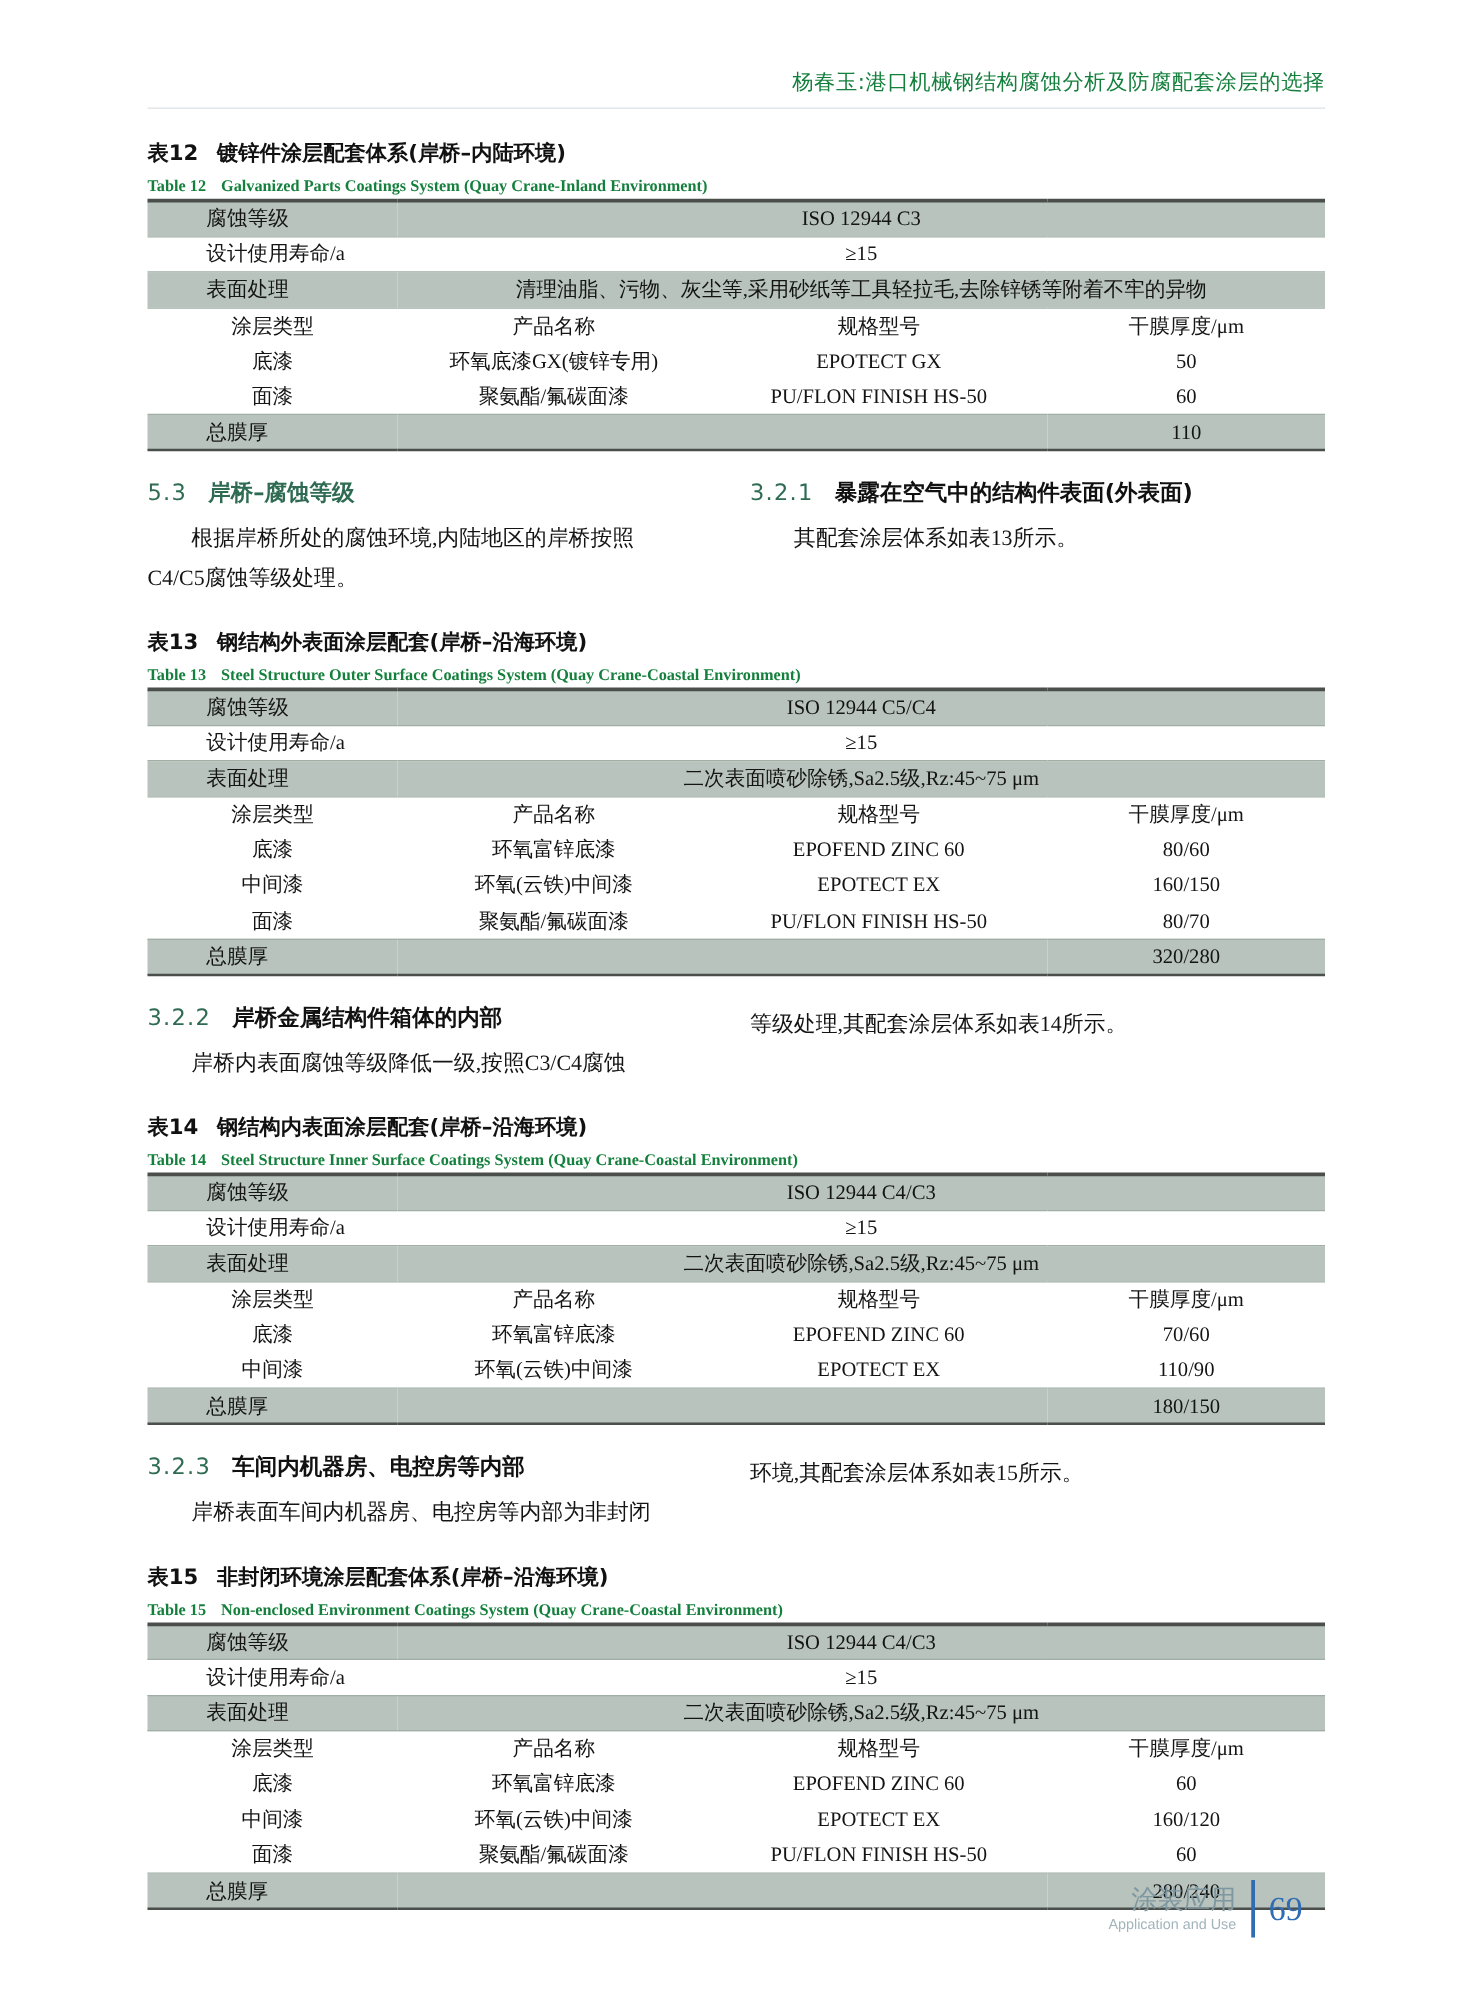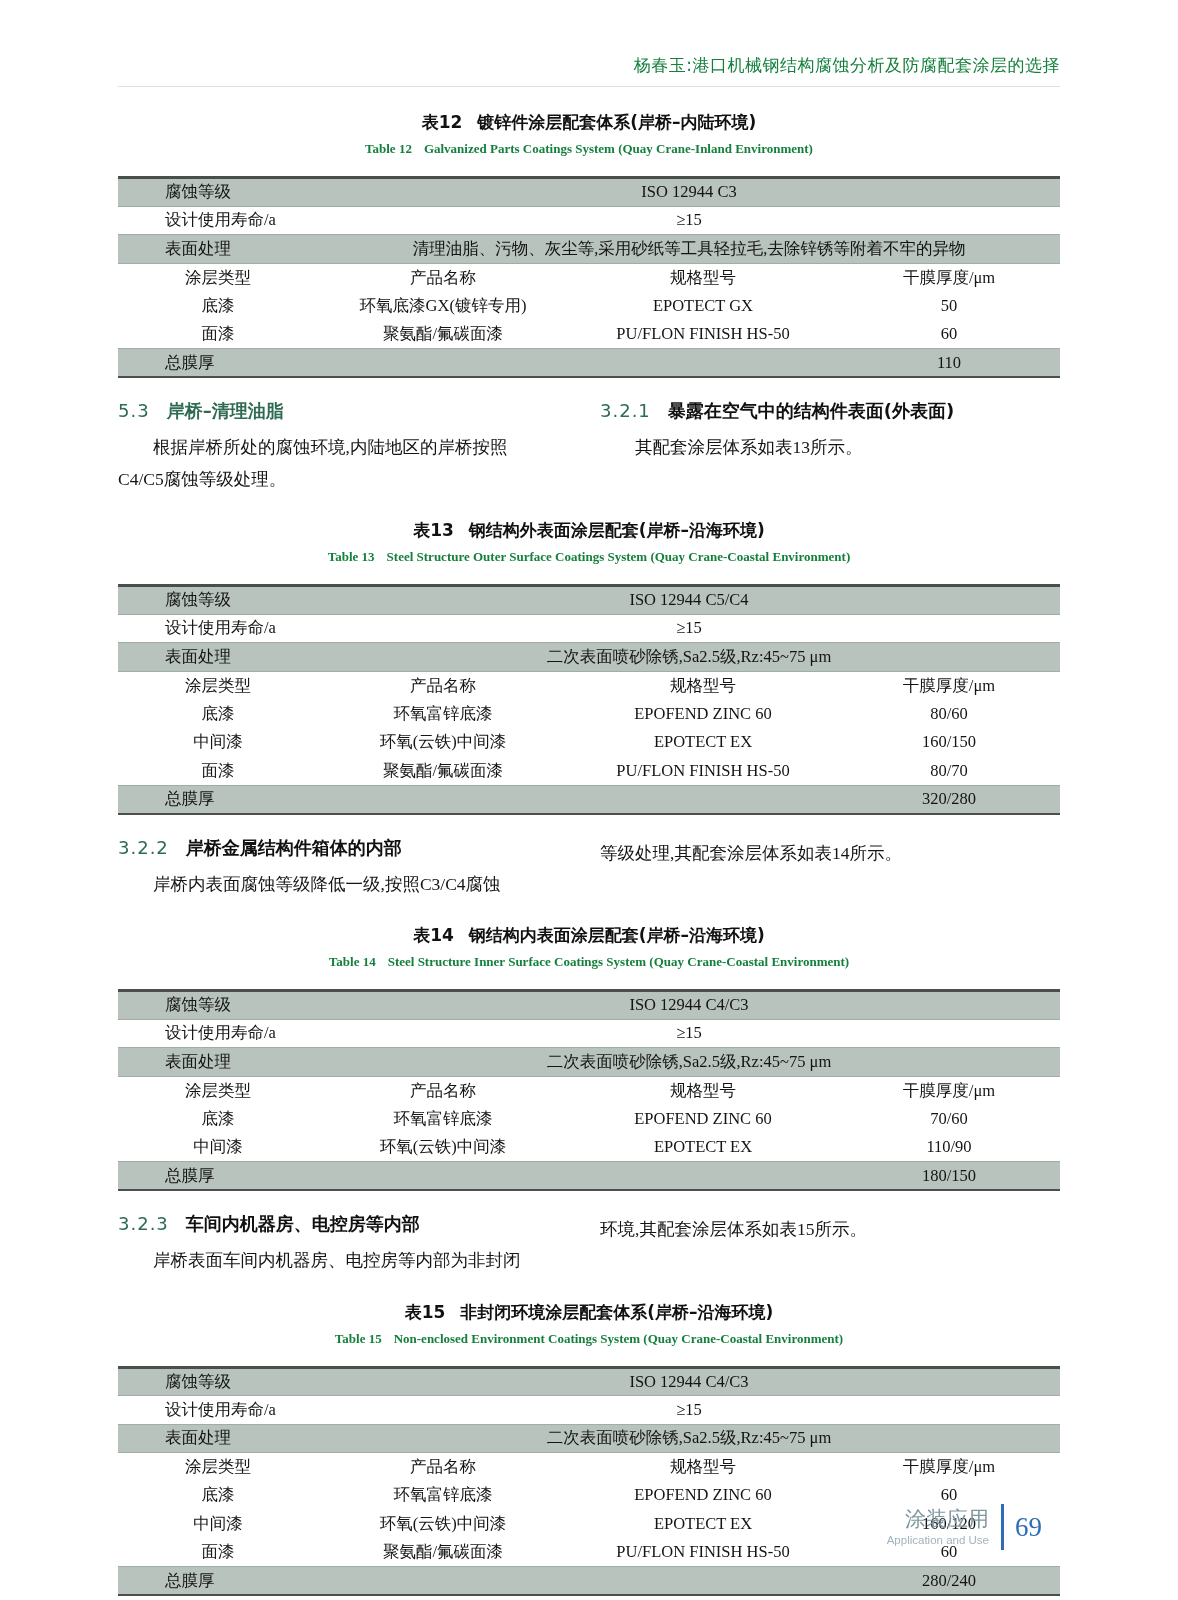--- a/index.html
+++ b/index.html
@@ -18,38 +18,38 @@
     text-align:right;
     font-family:"DejaVu Sans","Liberation Sans",sans-serif;
     font-size:17px;
     color:#15803d;
     padding-bottom:9px;
     border-bottom:1px solid #dde1e3;
     letter-spacing:0.5px;
   }
 
   
-  .caption { text-align:center; }
+  .caption { }
   .cap-cn {
     margin-top:24px;
     font-family:"DejaVu Sans","Liberation Sans",sans-serif;
     font-weight:bold; font-size:17px; color:#111;
   }
   .cap-cn .cap-lab { margin-right:15px; }
   .cap-en {
     margin-top:7px;
     font-family:Liberation Serif, serif;
     font-weight:bold; font-size:13px; color:#15803d;
   }
   .cap-en .cap-lab { margin-right:12px; }
 
   
   table.ptable {
     width:942px; table-layout:fixed; border-collapse:collapse;
-    margin-top:19px;
+    margin-top:2px;
     border-top:3px solid #4a4f4c;
     border-bottom:2.5px solid #4a4f4c;
     font-size:16.5px;
     font-family:Liberation Serif, serif;
   }
   table.ptable td {
     height:28.5px; padding:0 2px;
     text-align:center; vertical-align:middle;
     line-height:1.2;
   }
@@ -153,21 +153,21 @@
       <td class="lab">总膜厚</td>
       <td colspan="2"></td>
       <td>110</td>
     </tr>
   </tbody>
     </table>
 
   <div class="two-col">
     <div class="col-l">
       <div class="sec-head">
-        <span class="sec-num">5.3</span><span class="sec-title green">岸桥–清理油脂</span>
+        <span class="sec-num">5.3</span><span class="sec-title green">岸桥–腐蚀等级</span>
       </div>
       <div class="para">根据岸桥所处的腐蚀环境,内陆地区的岸桥按照</div>
       <div class="para noindent">C4/C5腐蚀等级处理。</div>
     </div>
     <div class="col-r">
       <div class="sec-head">
         <span class="sec-num">3.2.1</span><span class="sec-title">暴露在空气中的结构件表面(外表面)</span>
       </div>
       <div class="para">其配套涂层体系如表13所示。</div>
     </div>

